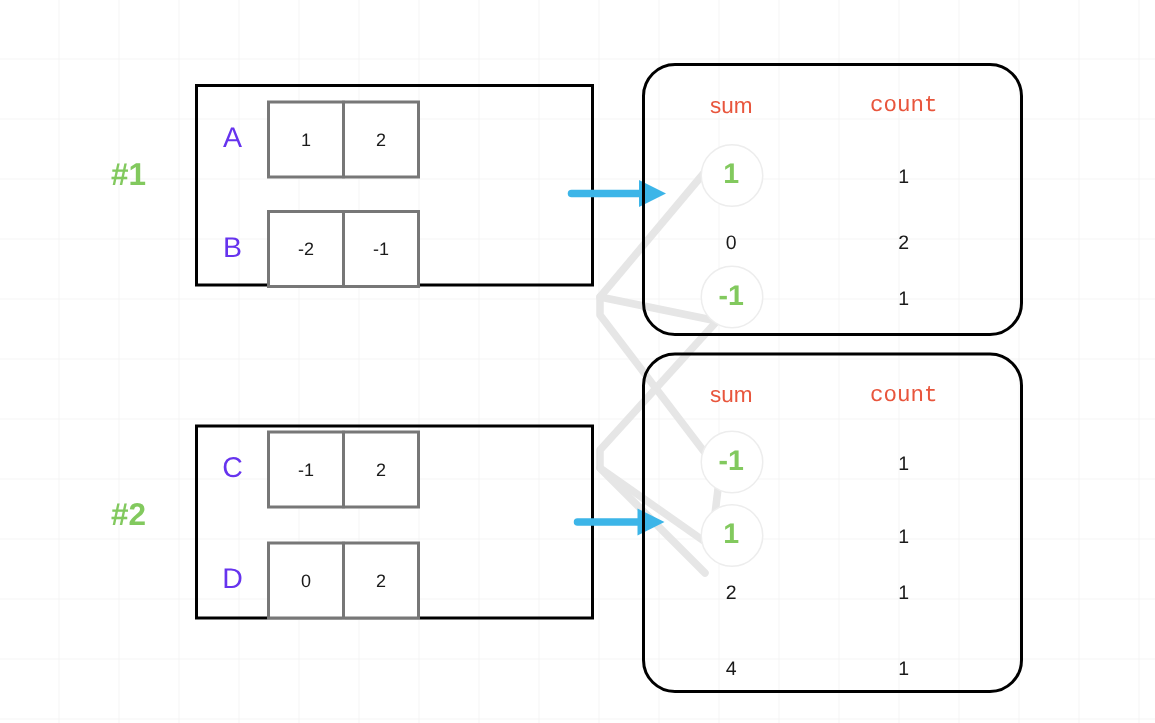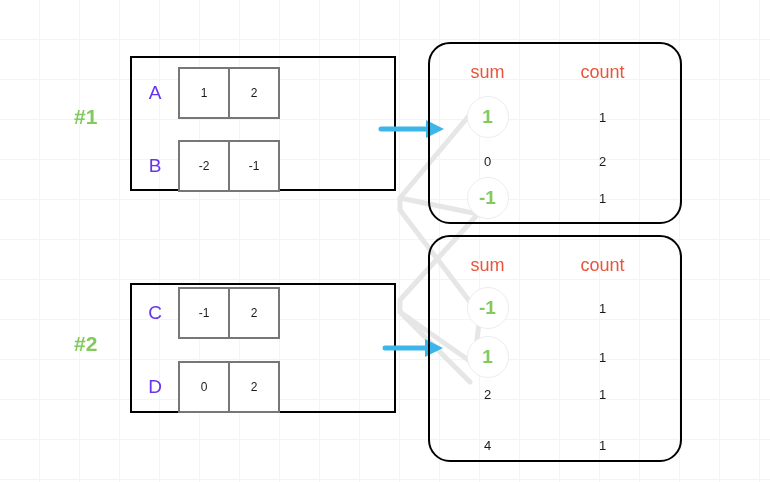--- a/index.html
+++ b/index.html
@@ -93,25 +93,25 @@
     position: absolute;
     top: 18px;
     left: 0;
     width: 100%;
     display: flex;
   }
   .th {
     flex: 1;
     text-align: center;
     color: #e8553c;
-    font-size: 18px;
+    font-size: 15px;
     font-family: "Liberation Sans", sans-serif;
   }
   .th.col-sum  { flex: 0 0 46%; }
-  .th.col-cnt  { flex: 0 0 46%; }
+  .th.col-cnt  { flex: 0 0 46%; font-family: Liberation Mono, monospace; }
 
   .tr {
     position: absolute;
     left: 0;
     width: 100%;
     display: flex;
     align-items: center;
   }
   .td {
     text-align: center;

